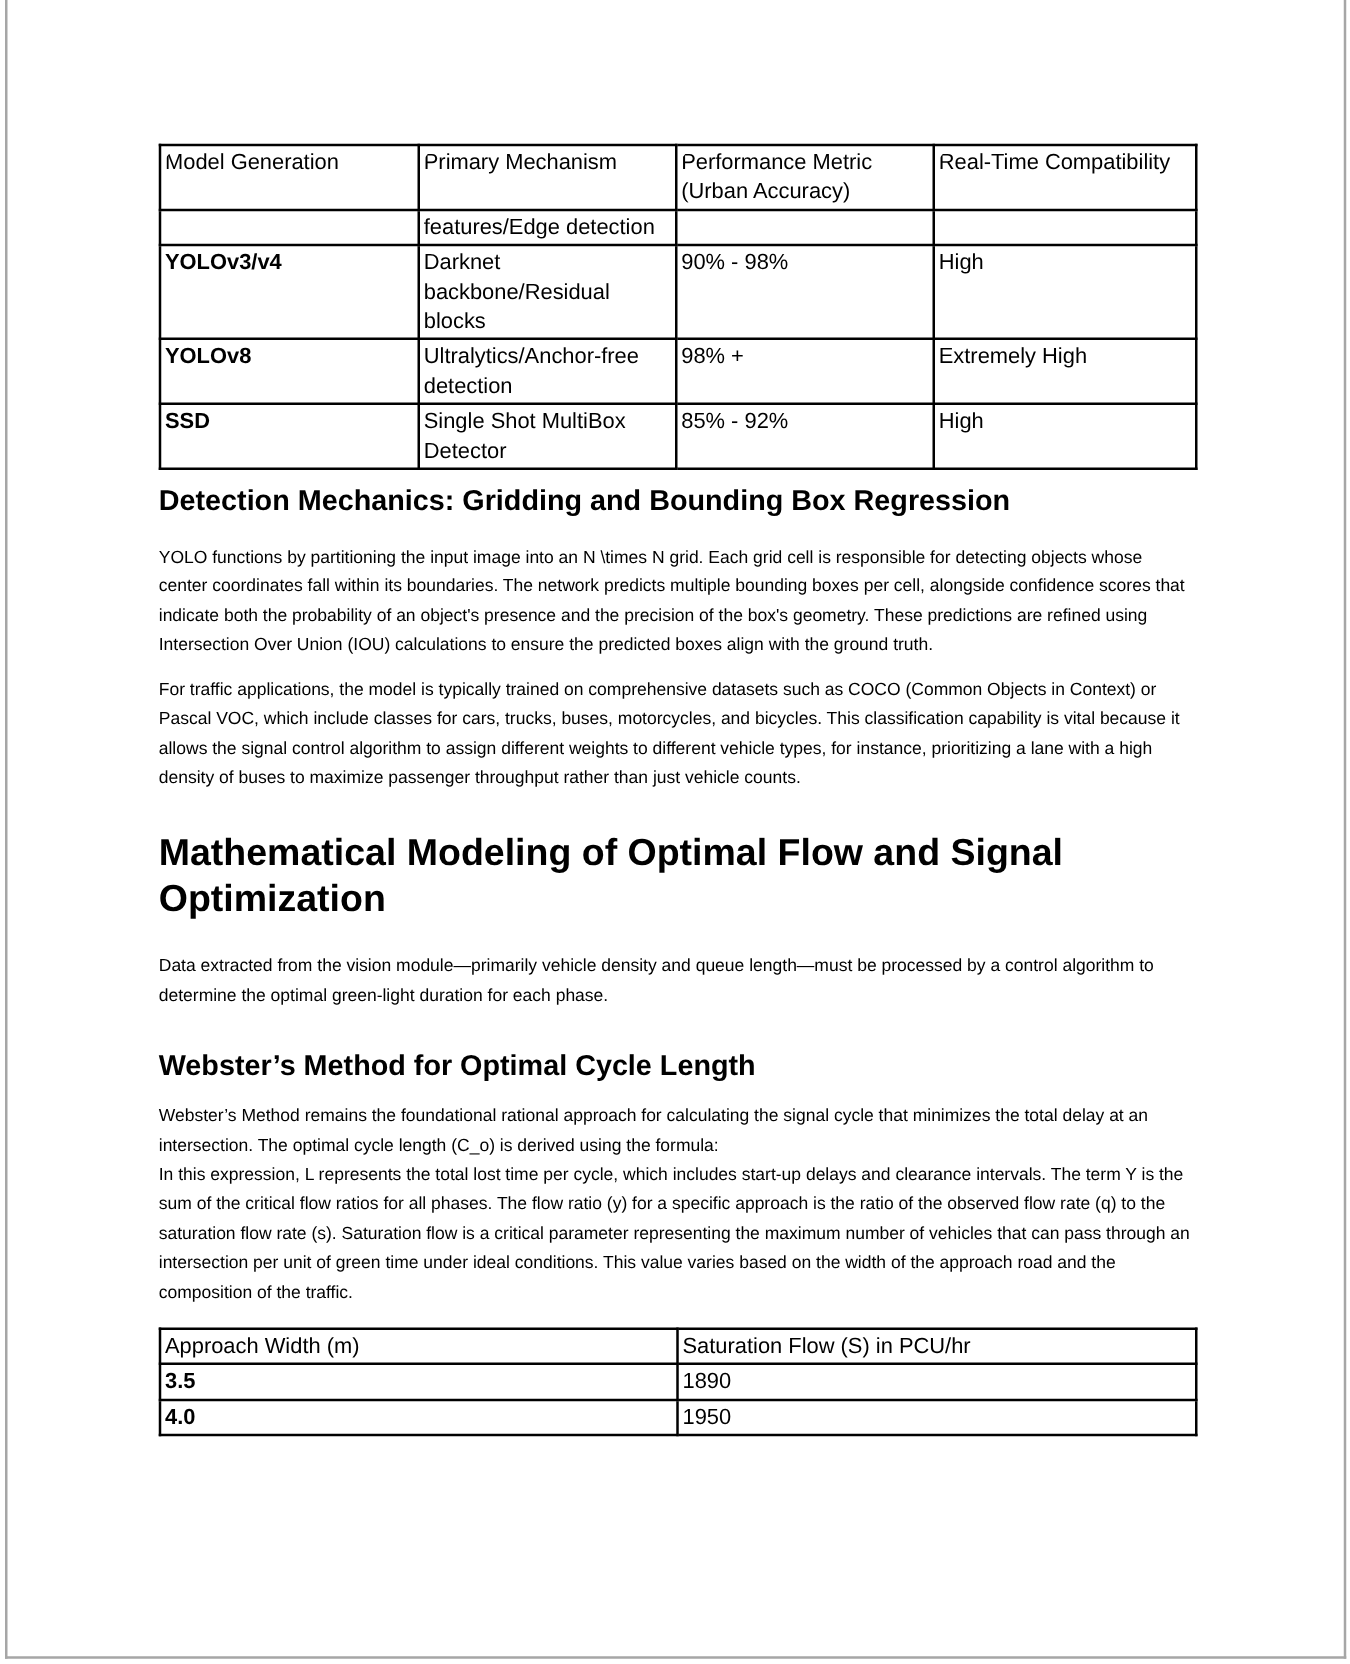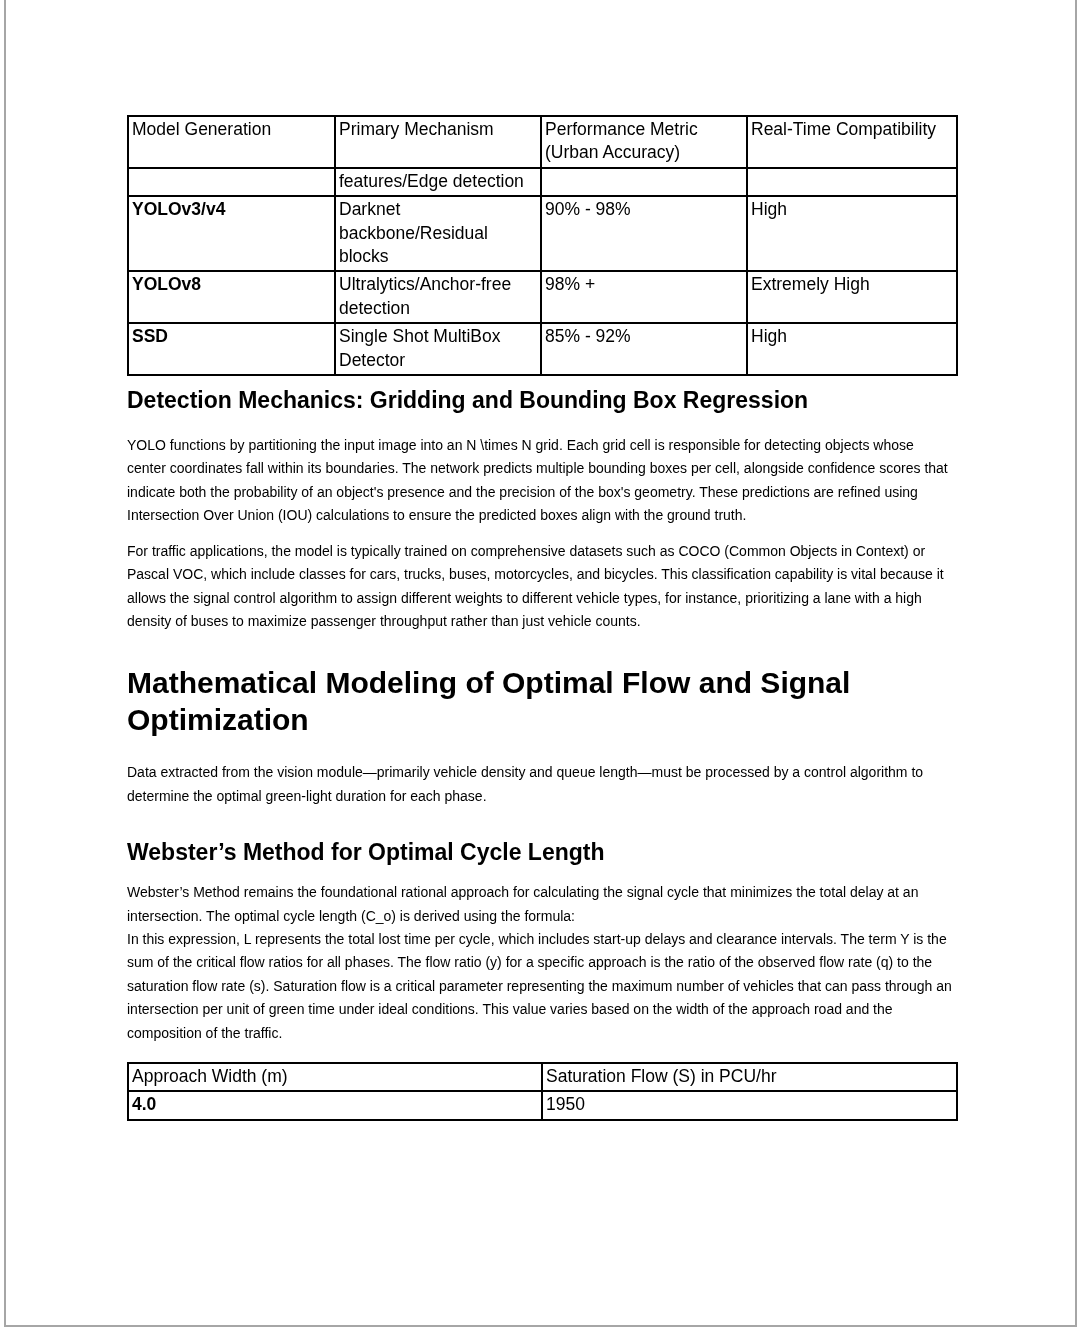--- a/index.html
+++ b/index.html
@@ -43,21 +43,21 @@
     line-height: 23.4px;
   }
   th, td {
     border: 2px solid #000000;
     padding: 1px 3px 2px 3px;
     vertical-align: top;
     text-align: left;
     font-weight: 400;
     overflow: hidden;
   }
-  .models-table th { height: 51px; }
+  .models-table th { height: 51px; border-radius: 20px; }
   .models-table td:first-child,
   .sat-table td:first-child { font-weight: 700; }
   .heading-lg {
     font-size: 30px;
     line-height: 37px;
     font-weight: 700;
     margin: 31px 0 23px 0;
   }
   .heading-md {
     font-size: 23px;
@@ -142,20 +142,24 @@
           <col style="width:415px">
         </colgroup>
       <thead>
             <tr>
               <th>Approach Width (m)</th>
               <th>Saturation Flow (S) in PCU/hr</th>
             </tr>
           </thead>
           <tbody>
             <tr>
+              <td>3.5</td>
+              <td>1890</td>
+            </tr>
+            <tr>
               <td>4.0</td>
               <td>1950</td>
             </tr>
           </tbody>
         </table>
 
     </div>
   </div>
 </div>
 

